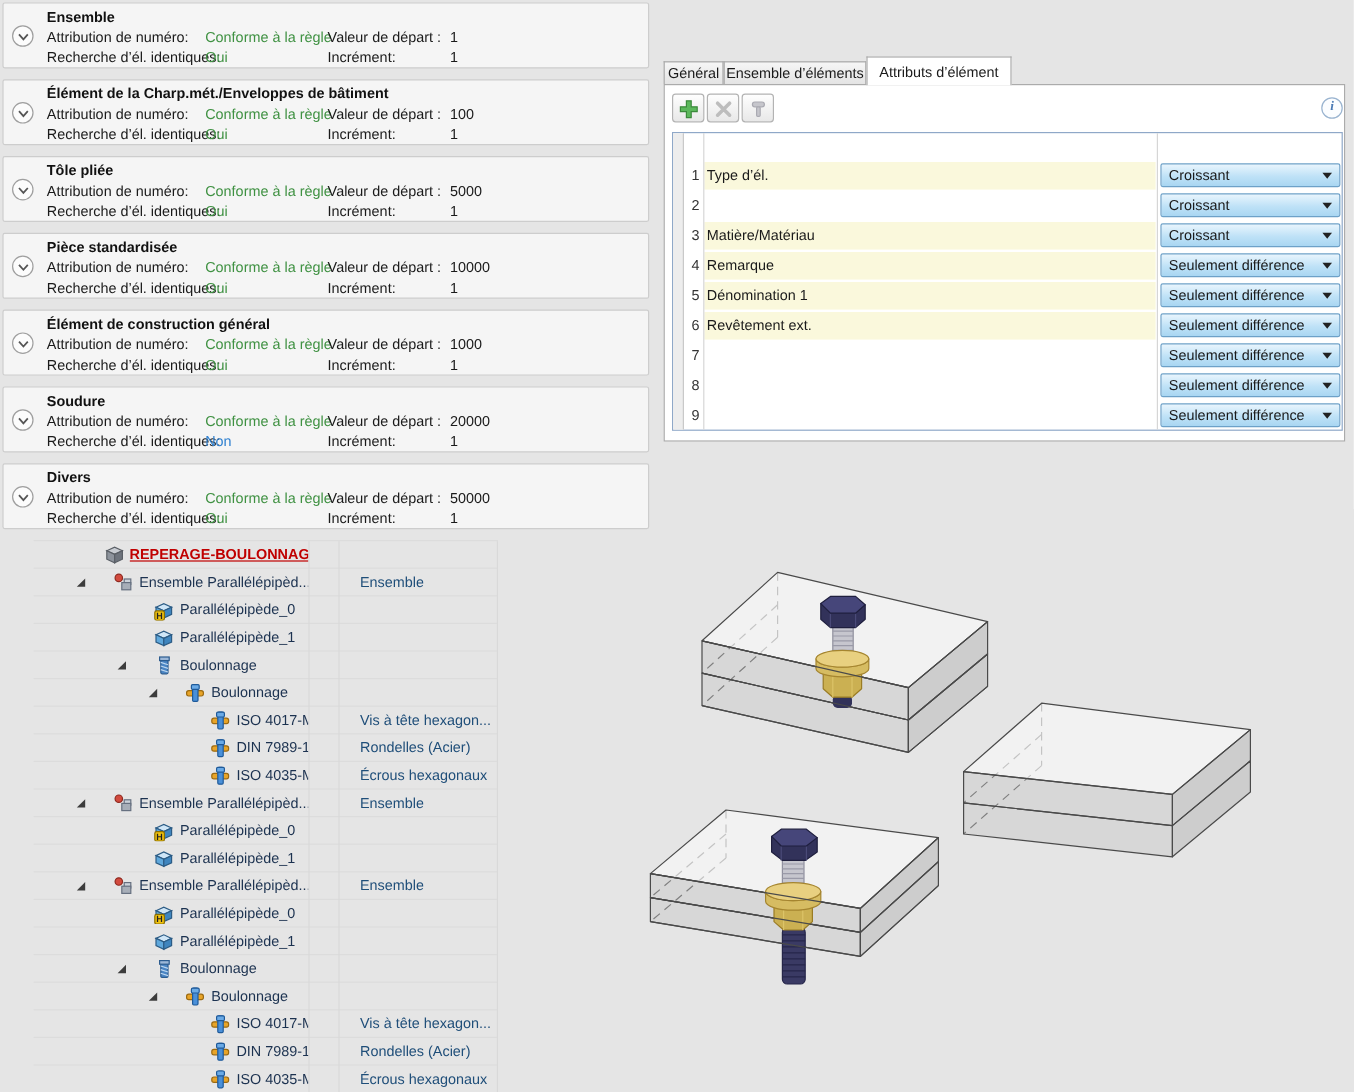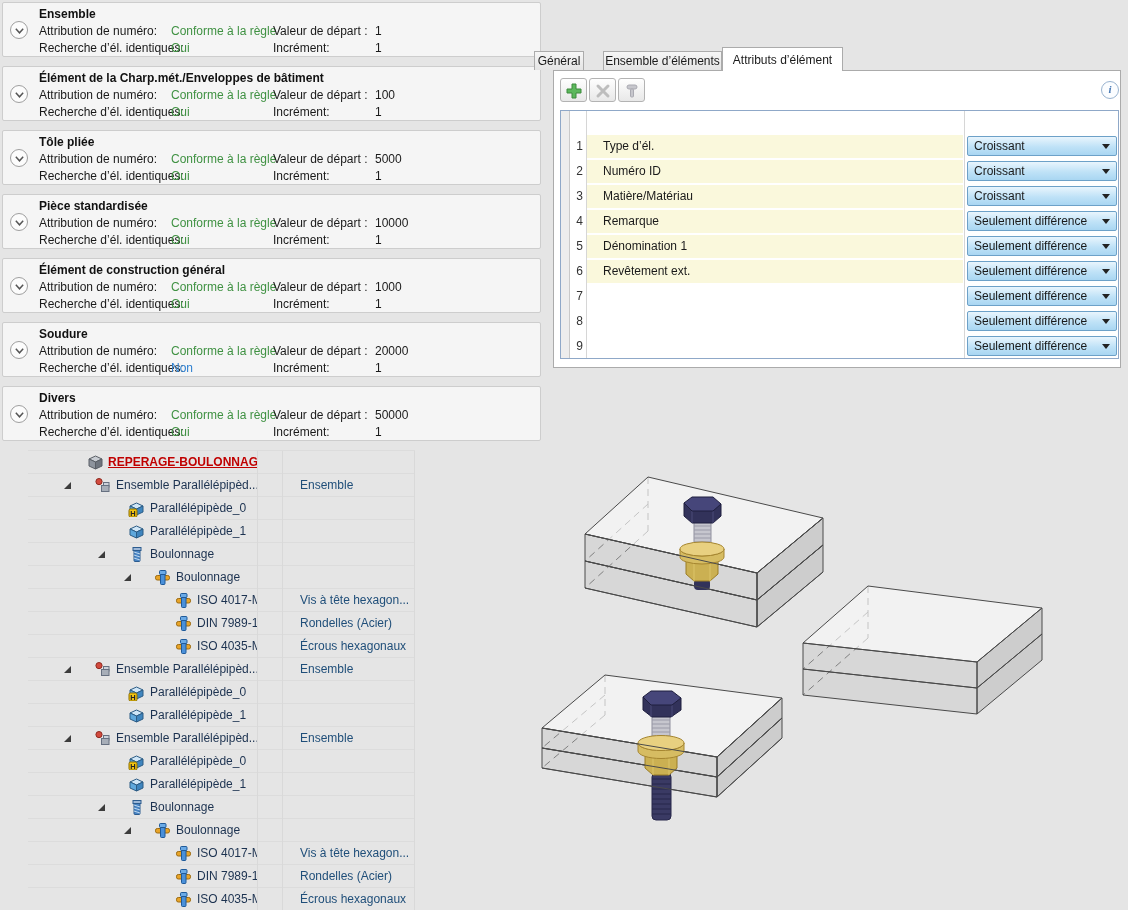--- a/index.html
+++ b/index.html
@@ -32,21 +32,21 @@
   
   #attr-table{position:absolute;left:560px;top:110px;width:559px;height:249px;border:1px solid #8fa8c8;box-sizing:border-box;background:#fff;z-index:4;}
   #attr-table .gutter{position:absolute;left:0;top:0;width:8px;height:100%;background:#ededed;border-right:1px solid #c9c9c9;}
   #attr-table .vline1{position:absolute;left:25px;top:0;width:1px;height:100%;background:#d6d6d6;}
   #attr-table .vline2{position:absolute;left:403px;top:0;width:1px;height:100%;background:#d6d6d6;}
   #attr-table .thead{position:absolute;left:0;top:0;width:100%;height:23px;border-bottom:1px solid #c9c9c9;box-sizing:border-box;background:#fff;}
   #attr-table .thead .h1{position:absolute;left:30px;top:0;line-height:22px;color:#222;}
   #attr-table .thead .h2{position:absolute;left:408px;top:0;line-height:22px;color:#222;}
   .trow{position:absolute;left:0;width:100%;height:25px;}
   .trow .rnum{position:absolute;left:8px;top:0;width:14px;height:25px;line-height:25px;text-align:right;color:#333;}
-  .trow .acell{position:absolute;left:26px;top:1px;width:376px;height:23px;line-height:23px;background:#FAF8DC;padding-left:16px;box-sizing:border-box;color:#1a1a1a;white-space:nowrap;overflow:hidden;}
+  .trow .acell{position:absolute;left:26px;top:1px;width:376px;height:23px;line-height:23px;background:#FAF8DC;padding-left:2px;box-sizing:border-box;color:#1a1a1a;white-space:nowrap;overflow:hidden;}
   .dropdown{position:absolute;left:406px;top:2px;width:150px;height:20px;border:1px solid #6da1c8;border-radius:2px;background:linear-gradient(#e9f5fd,#bfe2f7 55%,#a9d6f2);box-sizing:border-box;cursor:pointer;}
   .dropdown .dtext{position:absolute;left:6px;top:0;line-height:18px;color:#1a1a1a;white-space:nowrap;}
   .dropdown .darr{position:absolute;right:6px;top:7px;width:0;height:0;border-left:4px solid transparent;border-right:4px solid transparent;border-top:5px solid #222;}
 
   
   #tree{position:absolute;left:28px;top:450px;width:387px;height:460px;border-top:1px solid #dcdcdc;box-sizing:content-box;}
   #tree .cline{position:absolute;top:0;width:1px;height:460px;background:#d9d9d9;z-index:2;}
   .tree-row{position:relative;height:23px;border-bottom:1px solid #dcdcdc;box-sizing:border-box;}
   .tree-row .arrow{position:absolute;top:8px;width:0;height:0;border-left:7px solid transparent;border-bottom:7px solid #3c3c3c;}
   .tree-row .ticon{position:absolute;top:3px;width:18px;height:17px;}
@@ -198,21 +198,21 @@
         </div>
         <div class="prow r2">
           <span class="plbl la">Recherche d’él. identiques:</span>
           <span class="pval va green">Oui</span>
           <span class="plbl lb">Incrément:</span>
           <span class="pval vb dark">1</span>
         </div>
       </div>
     </div>
 
-  <div class="tab inactive" style="left:534px;width:50px;"><span>Général</span></div>
+  <div class="tab inactive" style="left:553px;width:50px;"><span>Général</span></div>
   <div class="tab inactive" style="left:603px;width:119px;"><span>Ensemble d’éléments</span></div>
   <div class="tab active" style="left:722px;width:121px;"><span>Attributs d’élément</span></div>
   <div id="tab-content"></div>
 
   <button class="tbtn" style="left:560px;top:78px;">
     <svg width="20" height="20" viewBox="0 0 20 20">
         <path d="M8 3h4v5h5v4h-5v5H8v-5H3V8h5z" fill="#5CB85C" stroke="#3C8A3C"></path>
       </svg>
   </button>
   <button class="tbtn" style="left:589px;top:78px;">
@@ -234,21 +234,20 @@
         <div class="trow" style="top: 23px;">
           <span class="rnum">1</span>
           <div class="acell">Type d’él.</div>
           <div class="dropdown">
             <span class="dtext">Croissant</span>
             <div class="darr"></div>
           </div>
         </div>
         <div class="trow" style="top: 48px;">
           <span class="rnum">2</span>
-          <div class="acell">Numéro ID</div>
           <div class="dropdown">
             <span class="dtext">Croissant</span>
             <div class="darr"></div>
           </div>
         </div>
         <div class="trow" style="top: 73px;">
           <span class="rnum">3</span>
           <div class="acell">Matière/Matériau</div>
           <div class="dropdown">
             <span class="dtext">Croissant</span>

